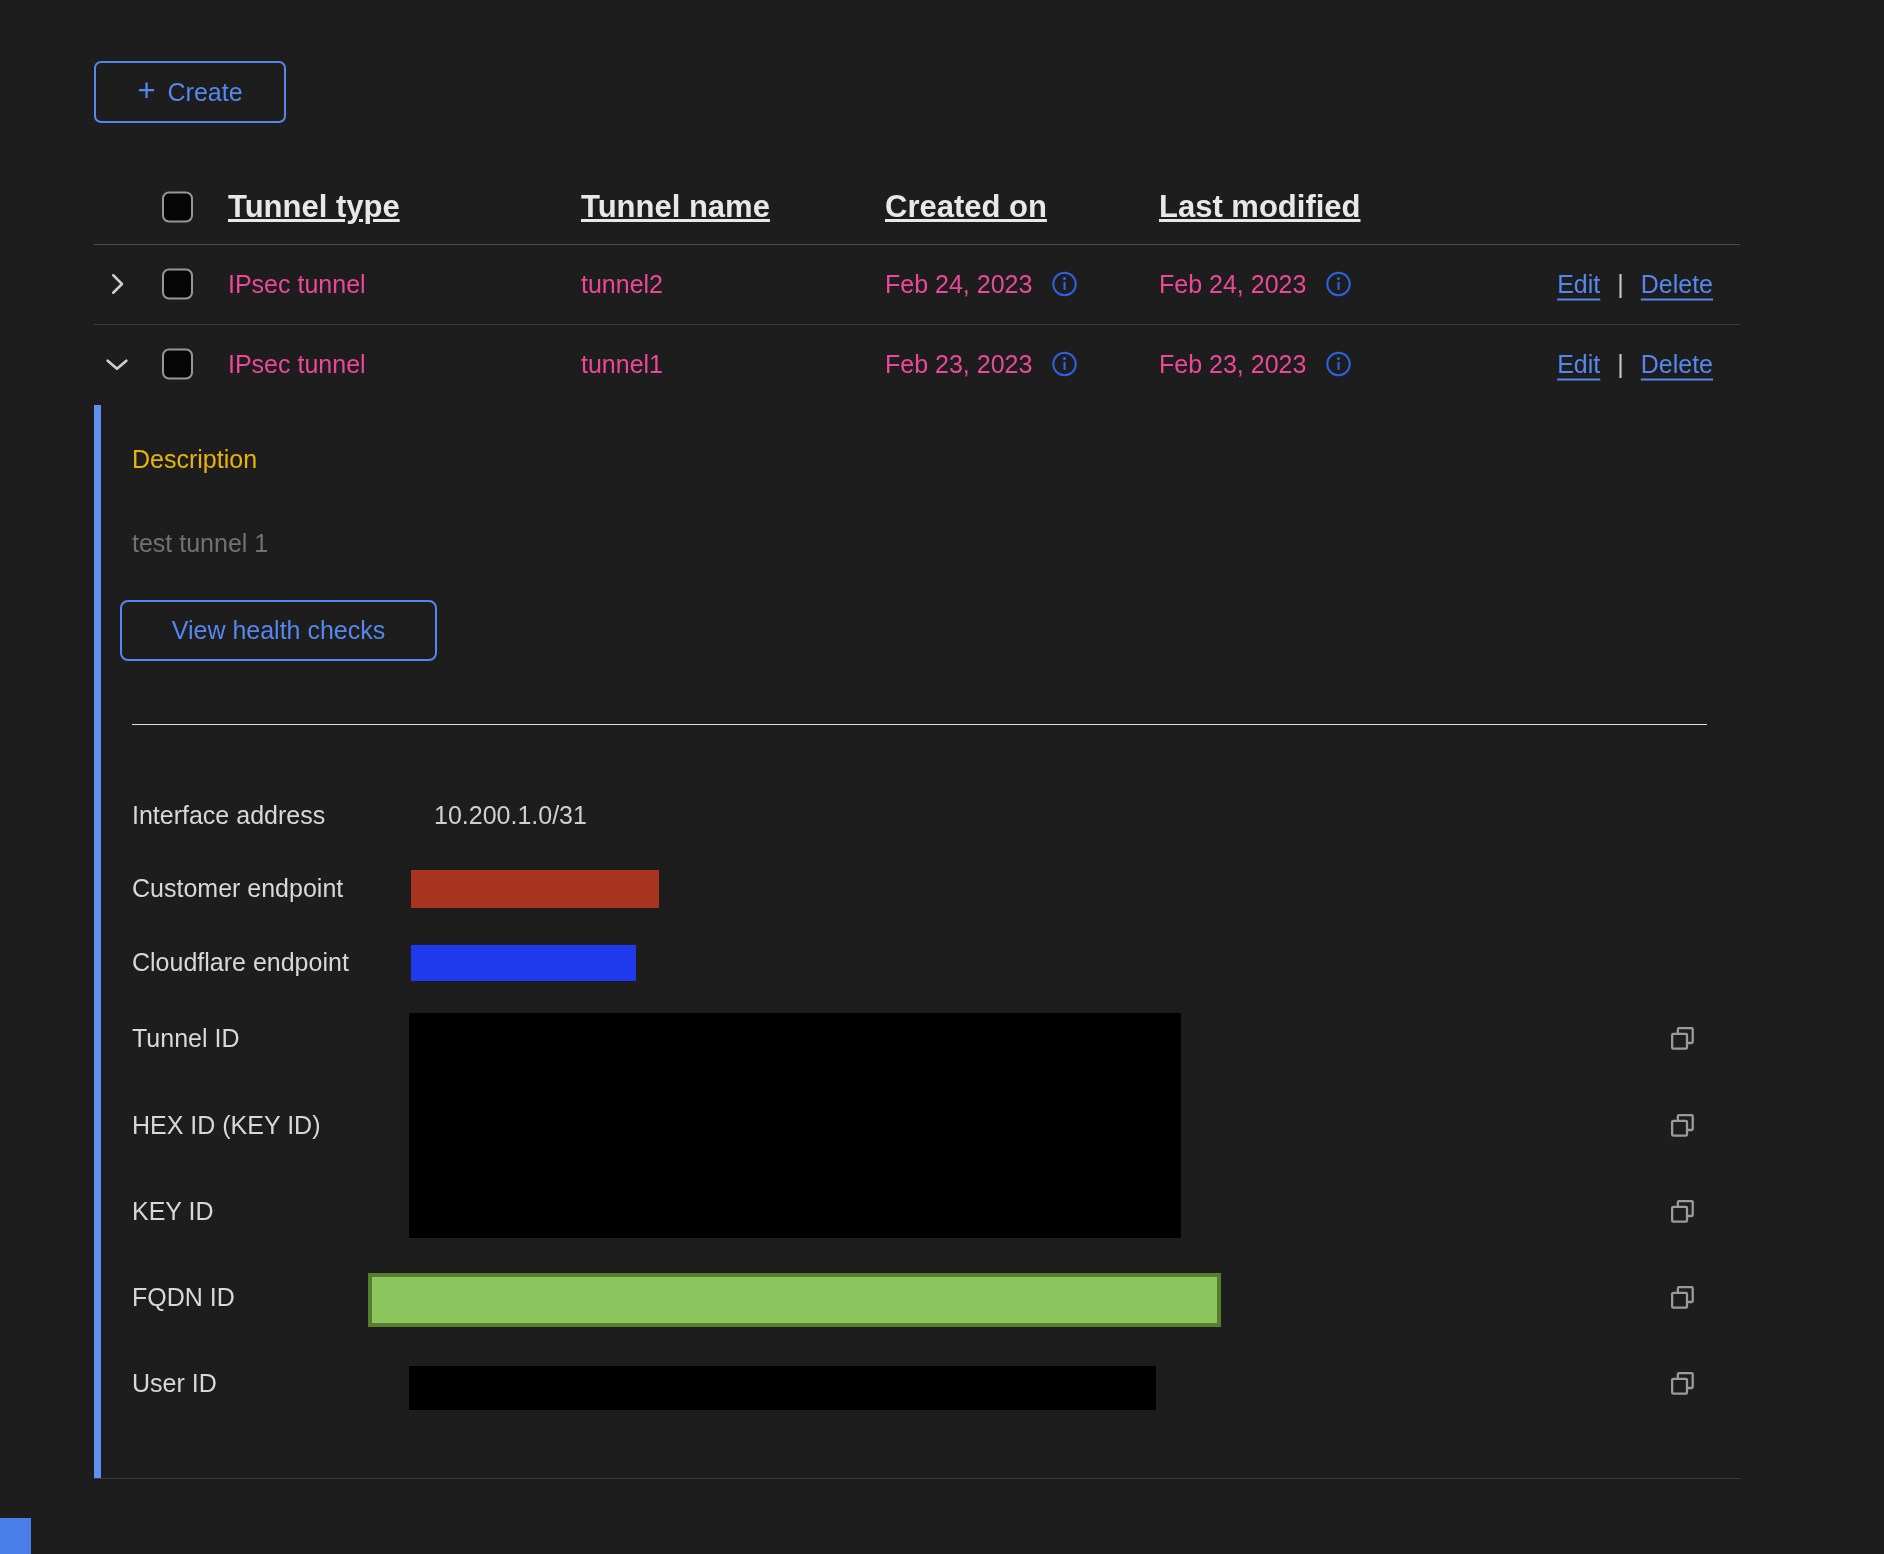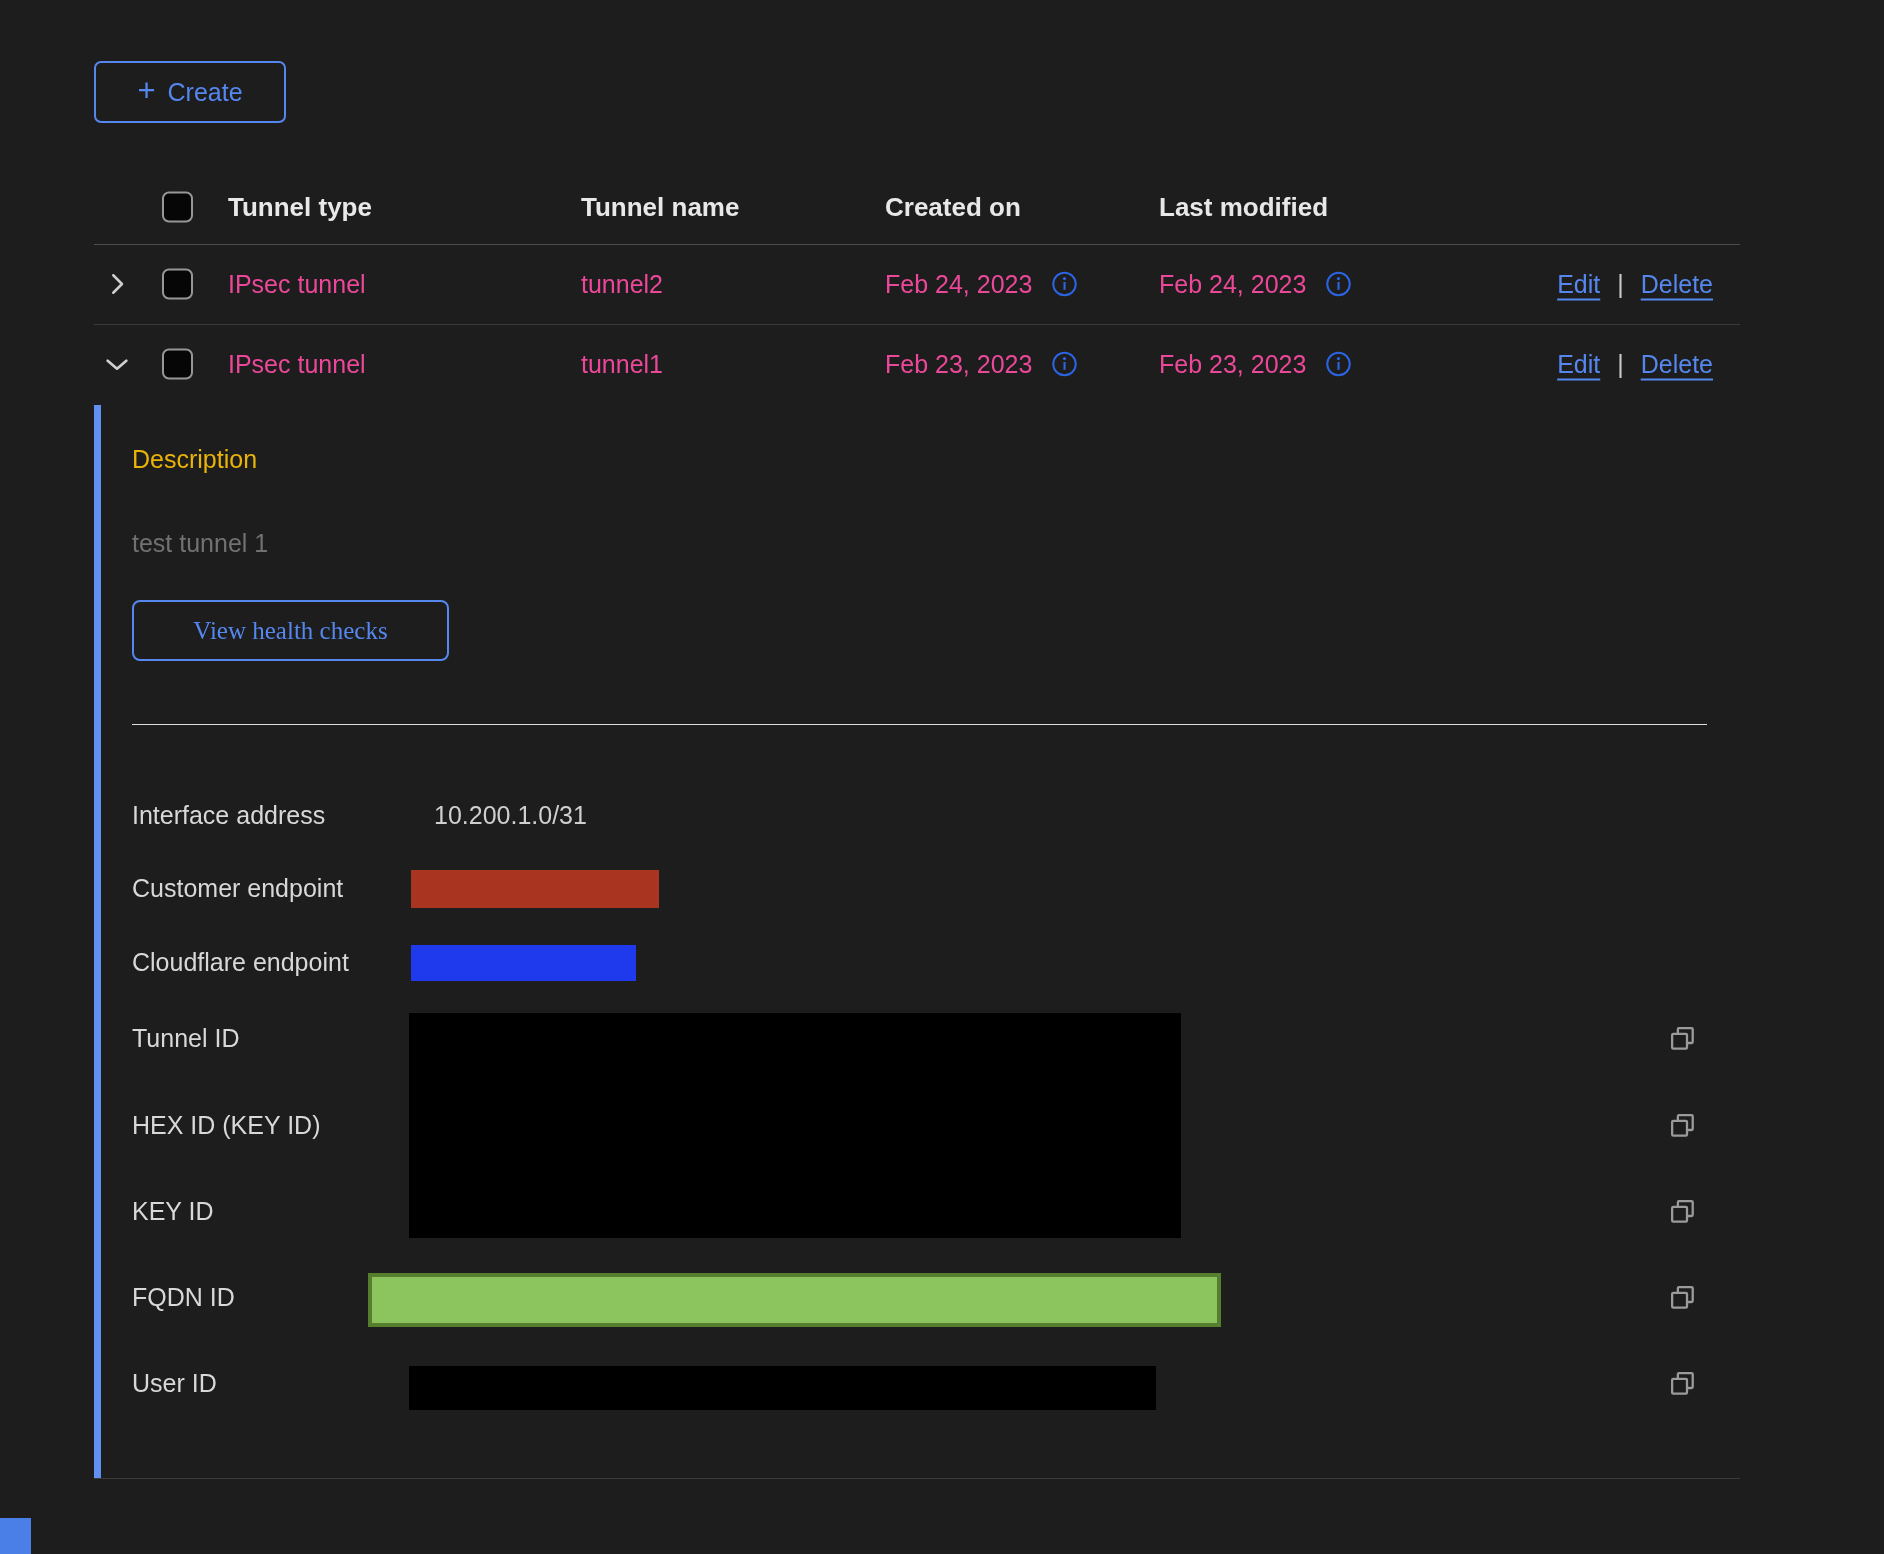--- a/index.html
+++ b/index.html
@@ -27,21 +27,21 @@
   
   .thead,.trow{
     position:absolute;left:94px;width:1646px;
     display:block;
   }
   .thead{top:169px;height:75px;}
   .trow{height:80px;}
   .row1{top:244px;}
   .row2{top:324px;}
   .cellpos{position:absolute;top:50%;transform:translateY(-50%);}
-  .h{font-weight:700;color:#e8e8e8;font-size:26px;}
+  .h{font-weight:700;color:#e8e8e8;font-size:31px;text-decoration:underline;}
   .cell{font-size:25px;color:#ec4899;}
   .col-chev{left:6px;width:34px;height:34px;display:flex;align-items:center;justify-content:center;cursor:pointer;background:none;border:none;padding:0;}
   .col-check{left:68px;}
   .col-type{left:134px;}
   .col-name{left:463px;margin-left:24px;}
   .col-created{left:791px;}
   .col-modified{left:1065px;}
   .datecell{display:flex;align-items:center;gap:19px;}
   .checkbox{
     display:inline-block;width:27px;height:27px;
@@ -52,23 +52,23 @@
   .r1-divider{top:324px;}
   .bottom-divider{top:1478px;}
   .actions{right:27px;display:flex;align-items:center;gap:17px;font-size:25px;}
   .link{color:var(--accent_blue,#5587ee);text-decoration:underline;text-underline-offset:6px;text-decoration-thickness:2px;cursor:pointer;}
   .pipe{color:#c9c9c9;}
   
   .expander-bar{position:absolute;left:94px;top:405px;width:7px;height:1073px;background:var(--expander_bar_blue,#6190f2);}
   .desc-label{position:absolute;left:132px;top:445px;font-size:25px;color:#eab308;}
   .desc-value{position:absolute;left:132px;top:529px;font-size:25px;color:#717171;}
   .health-btn{
-    position:absolute;left:132px;top:600px;height:61px;min-width:317px;
+    position:absolute;left:120px;top:600px;height:61px;min-width:317px;
     background:transparent;border:2px solid var(--accent_blue,#5587ee);border-radius:8px;
-    color:var(--accent_blue,#5587ee);font-family:Liberation Serif, serif;font-size:25px;cursor:pointer;
+    color:var(--accent_blue,#5587ee);font-family:Liberation Sans, sans-serif;font-size:25px;cursor:pointer;
     display:flex;align-items:center;justify-content:center;padding:0 28px;
   }
   .panel-divider{position:absolute;left:132px;top:724px;width:1575px;height:1px;background:#dedede;}
   .flabel{position:absolute;left:132px;font-size:25px;color:#d8d8d8;white-space:nowrap;}
   .fvalue{position:absolute;left:434px;font-size:25px;color:#cfcfcf;}
   .redact{position:absolute;}
   .redact-red{left:411px;top:870px;width:248px;height:38px;background:var(--redaction_red,#a93420);}
   .redact-blue{left:411px;top:945px;width:225px;height:36px;background:var(--redaction_blue,#1f3aec);}
   .redact-black-group{left:409px;top:1013px;width:772px;height:225px;background:var(--redaction_black,#000);}
   .redact-green{left:368px;top:1273px;width:845px;height:46px;background:var(--redaction_green_fill,#8cc55e);border:4px solid var(--redaction_green_border,#557f2d);}

